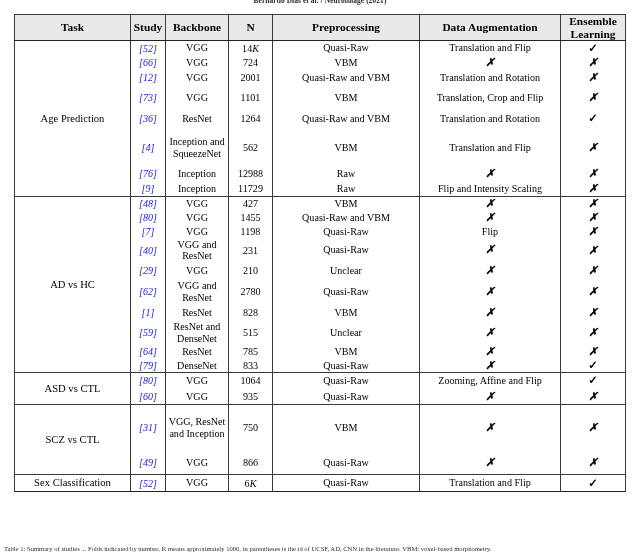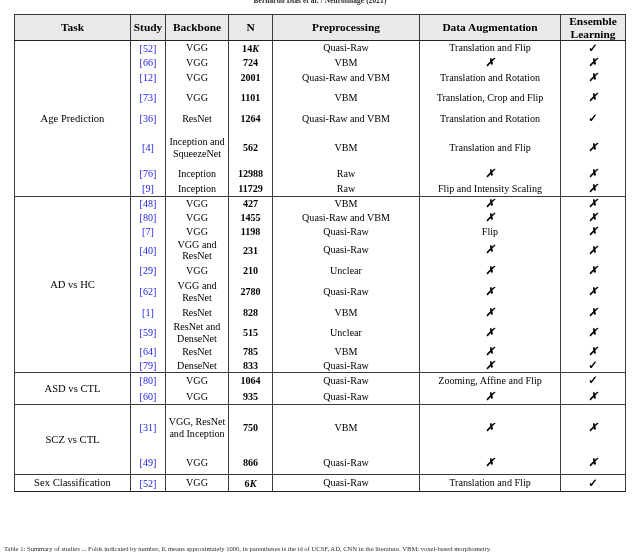--- a/index.html
+++ b/index.html
@@ -83,22 +83,22 @@
     padding: 4px 2px 5px 2px;
     border-bottom: 1.6px solid #222;
     line-height: 1.1;
   }
   thead tr { border-top: 0.8px solid #3a3a3a; }
 
   td.task-cell {
     font-size: 10.6px;
     border-right: 1.0px solid #3a3a3a;
   }
-  td.study-cell { border-right: 1.0px solid #3a3a3a; }
-  td.n-cell     { border-right: 1.0px solid #3a3a3a; font-weight: bold; }
+  td.study-cell { border-right: 1.0px solid #3a3a3a; font-style: italic; }
+  td.n-cell     { border-right: 1.0px solid #3a3a3a; }
   td.prep-cell  { border-right: 1.0px solid #3a3a3a; }
   td.aug-cell   { border-right: 1.0px solid #3a3a3a; }
 
   
   tr.sec-start > td { border-top: 1.0px solid #3a3a3a; }
 
   .cite {
     color: #1a1ae0;
     font-size: 10.1px;
     white-space: nowrap;

